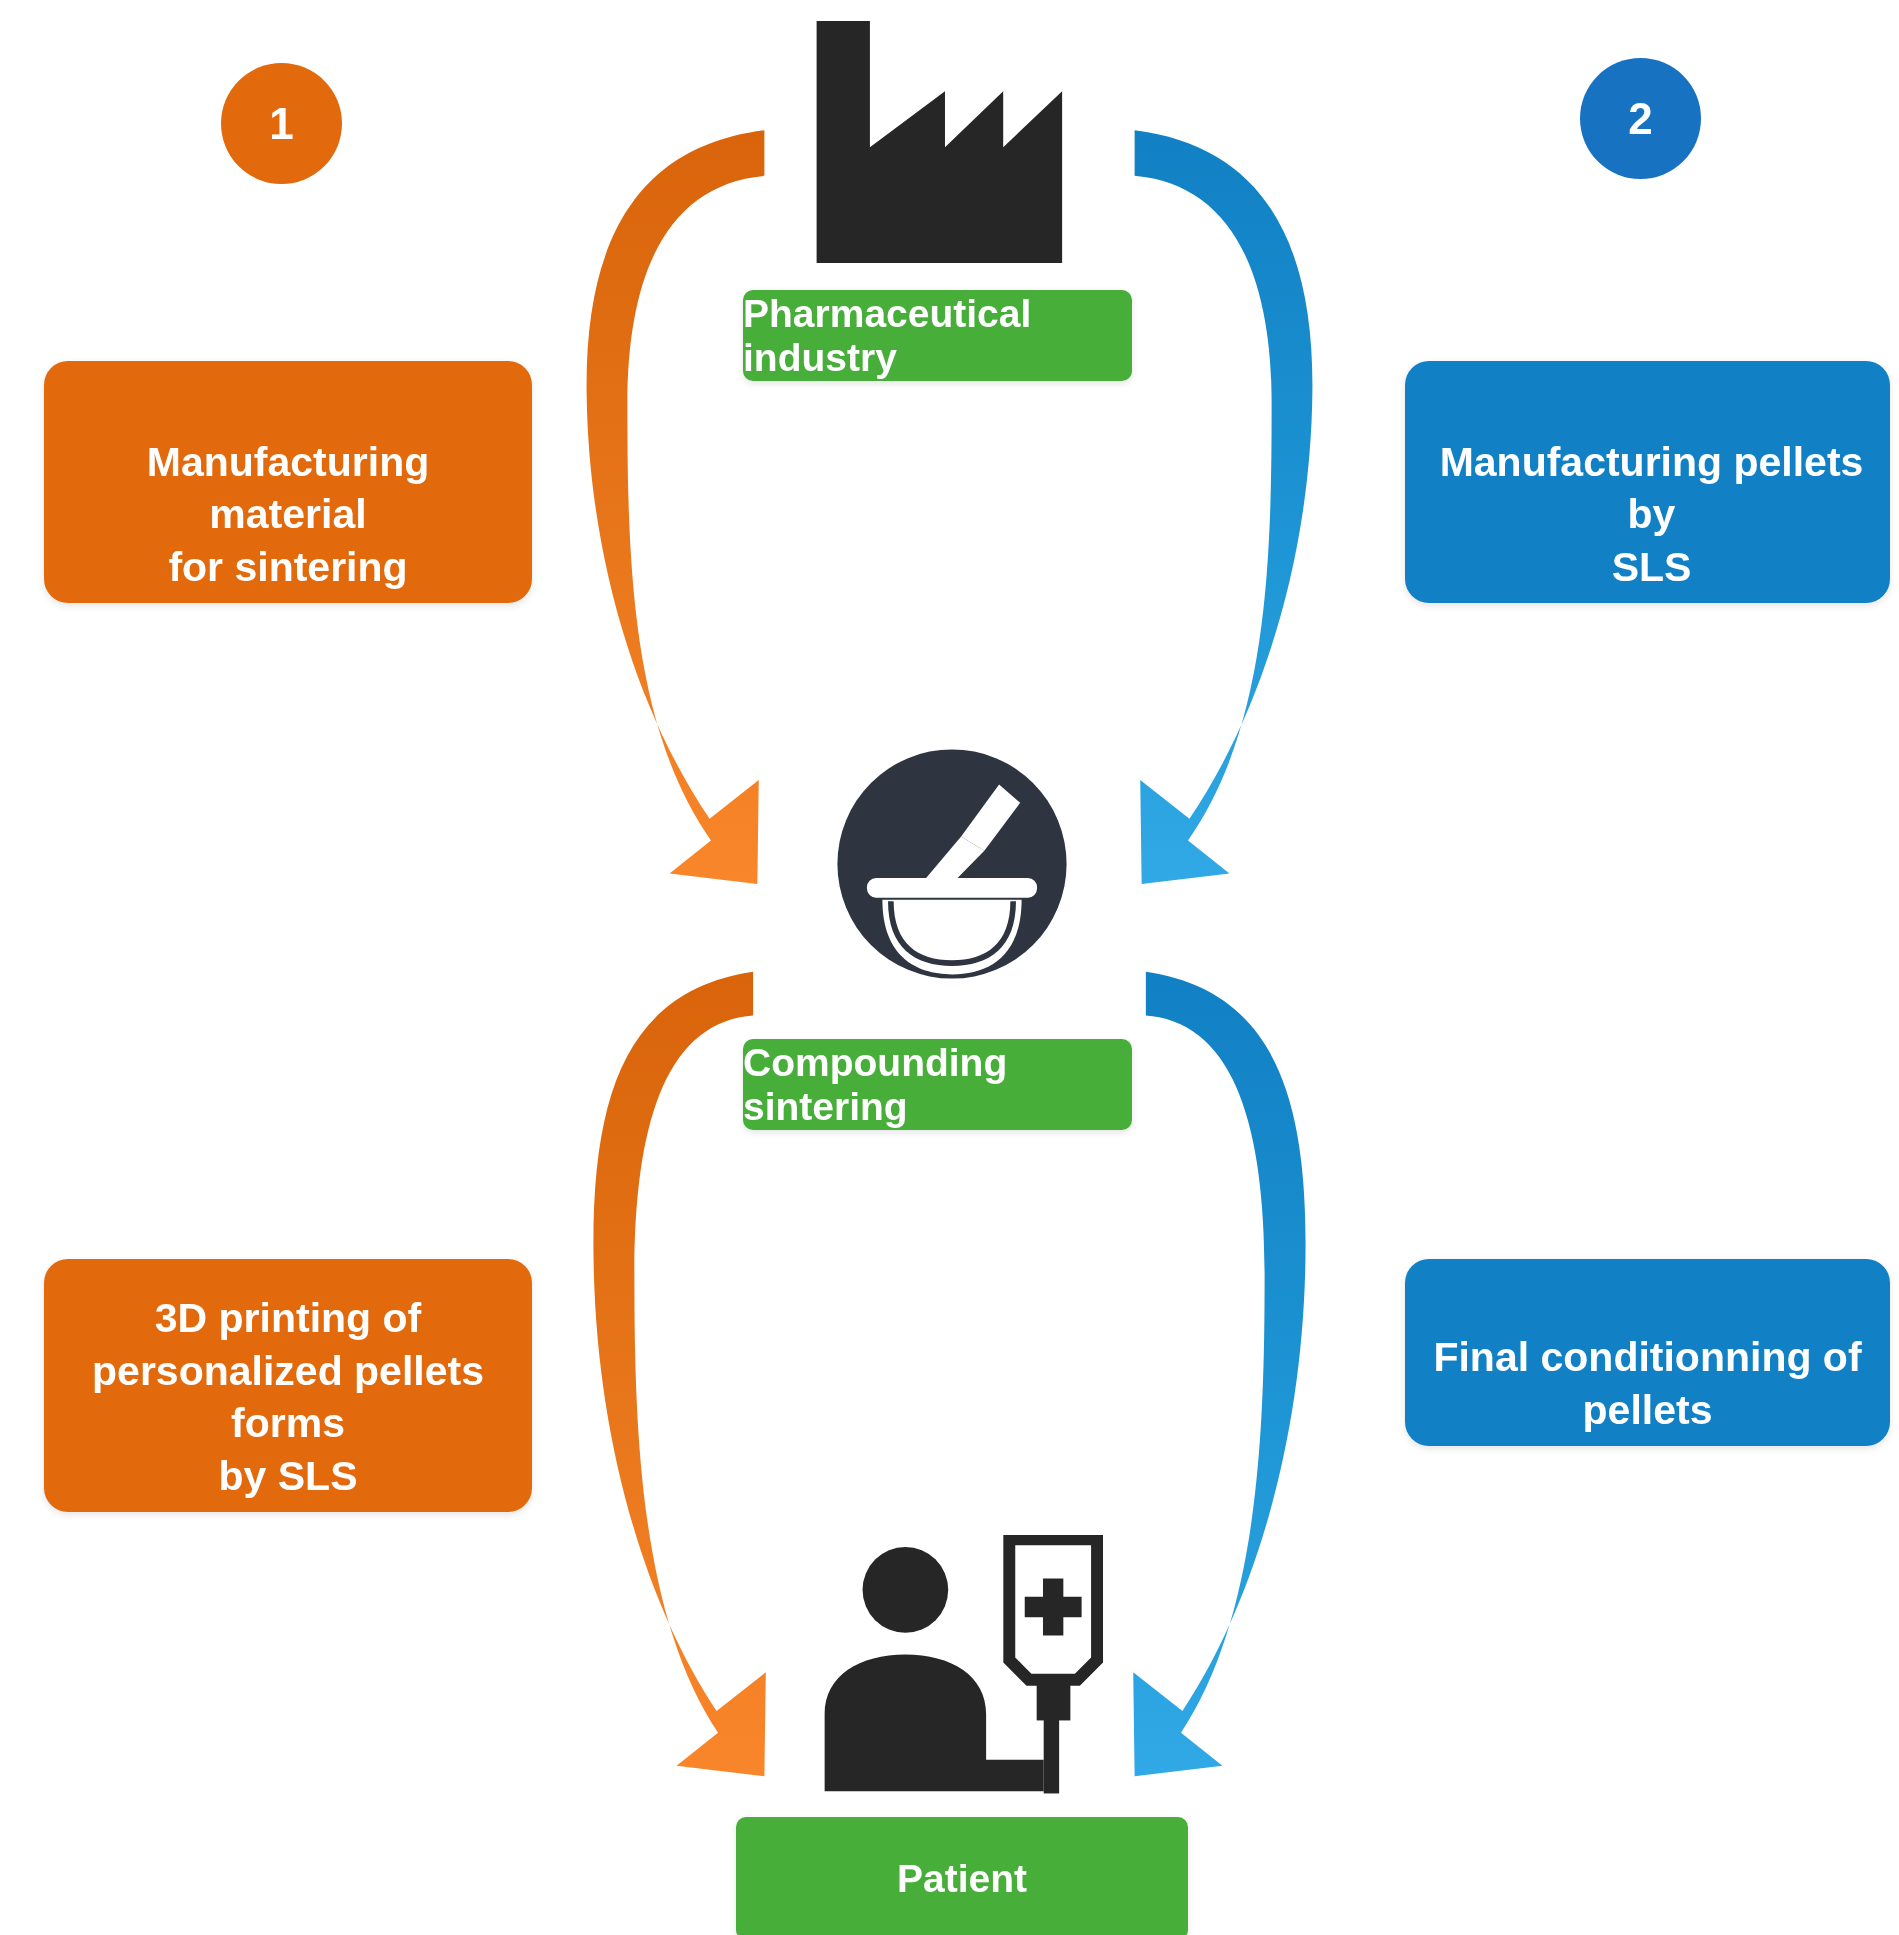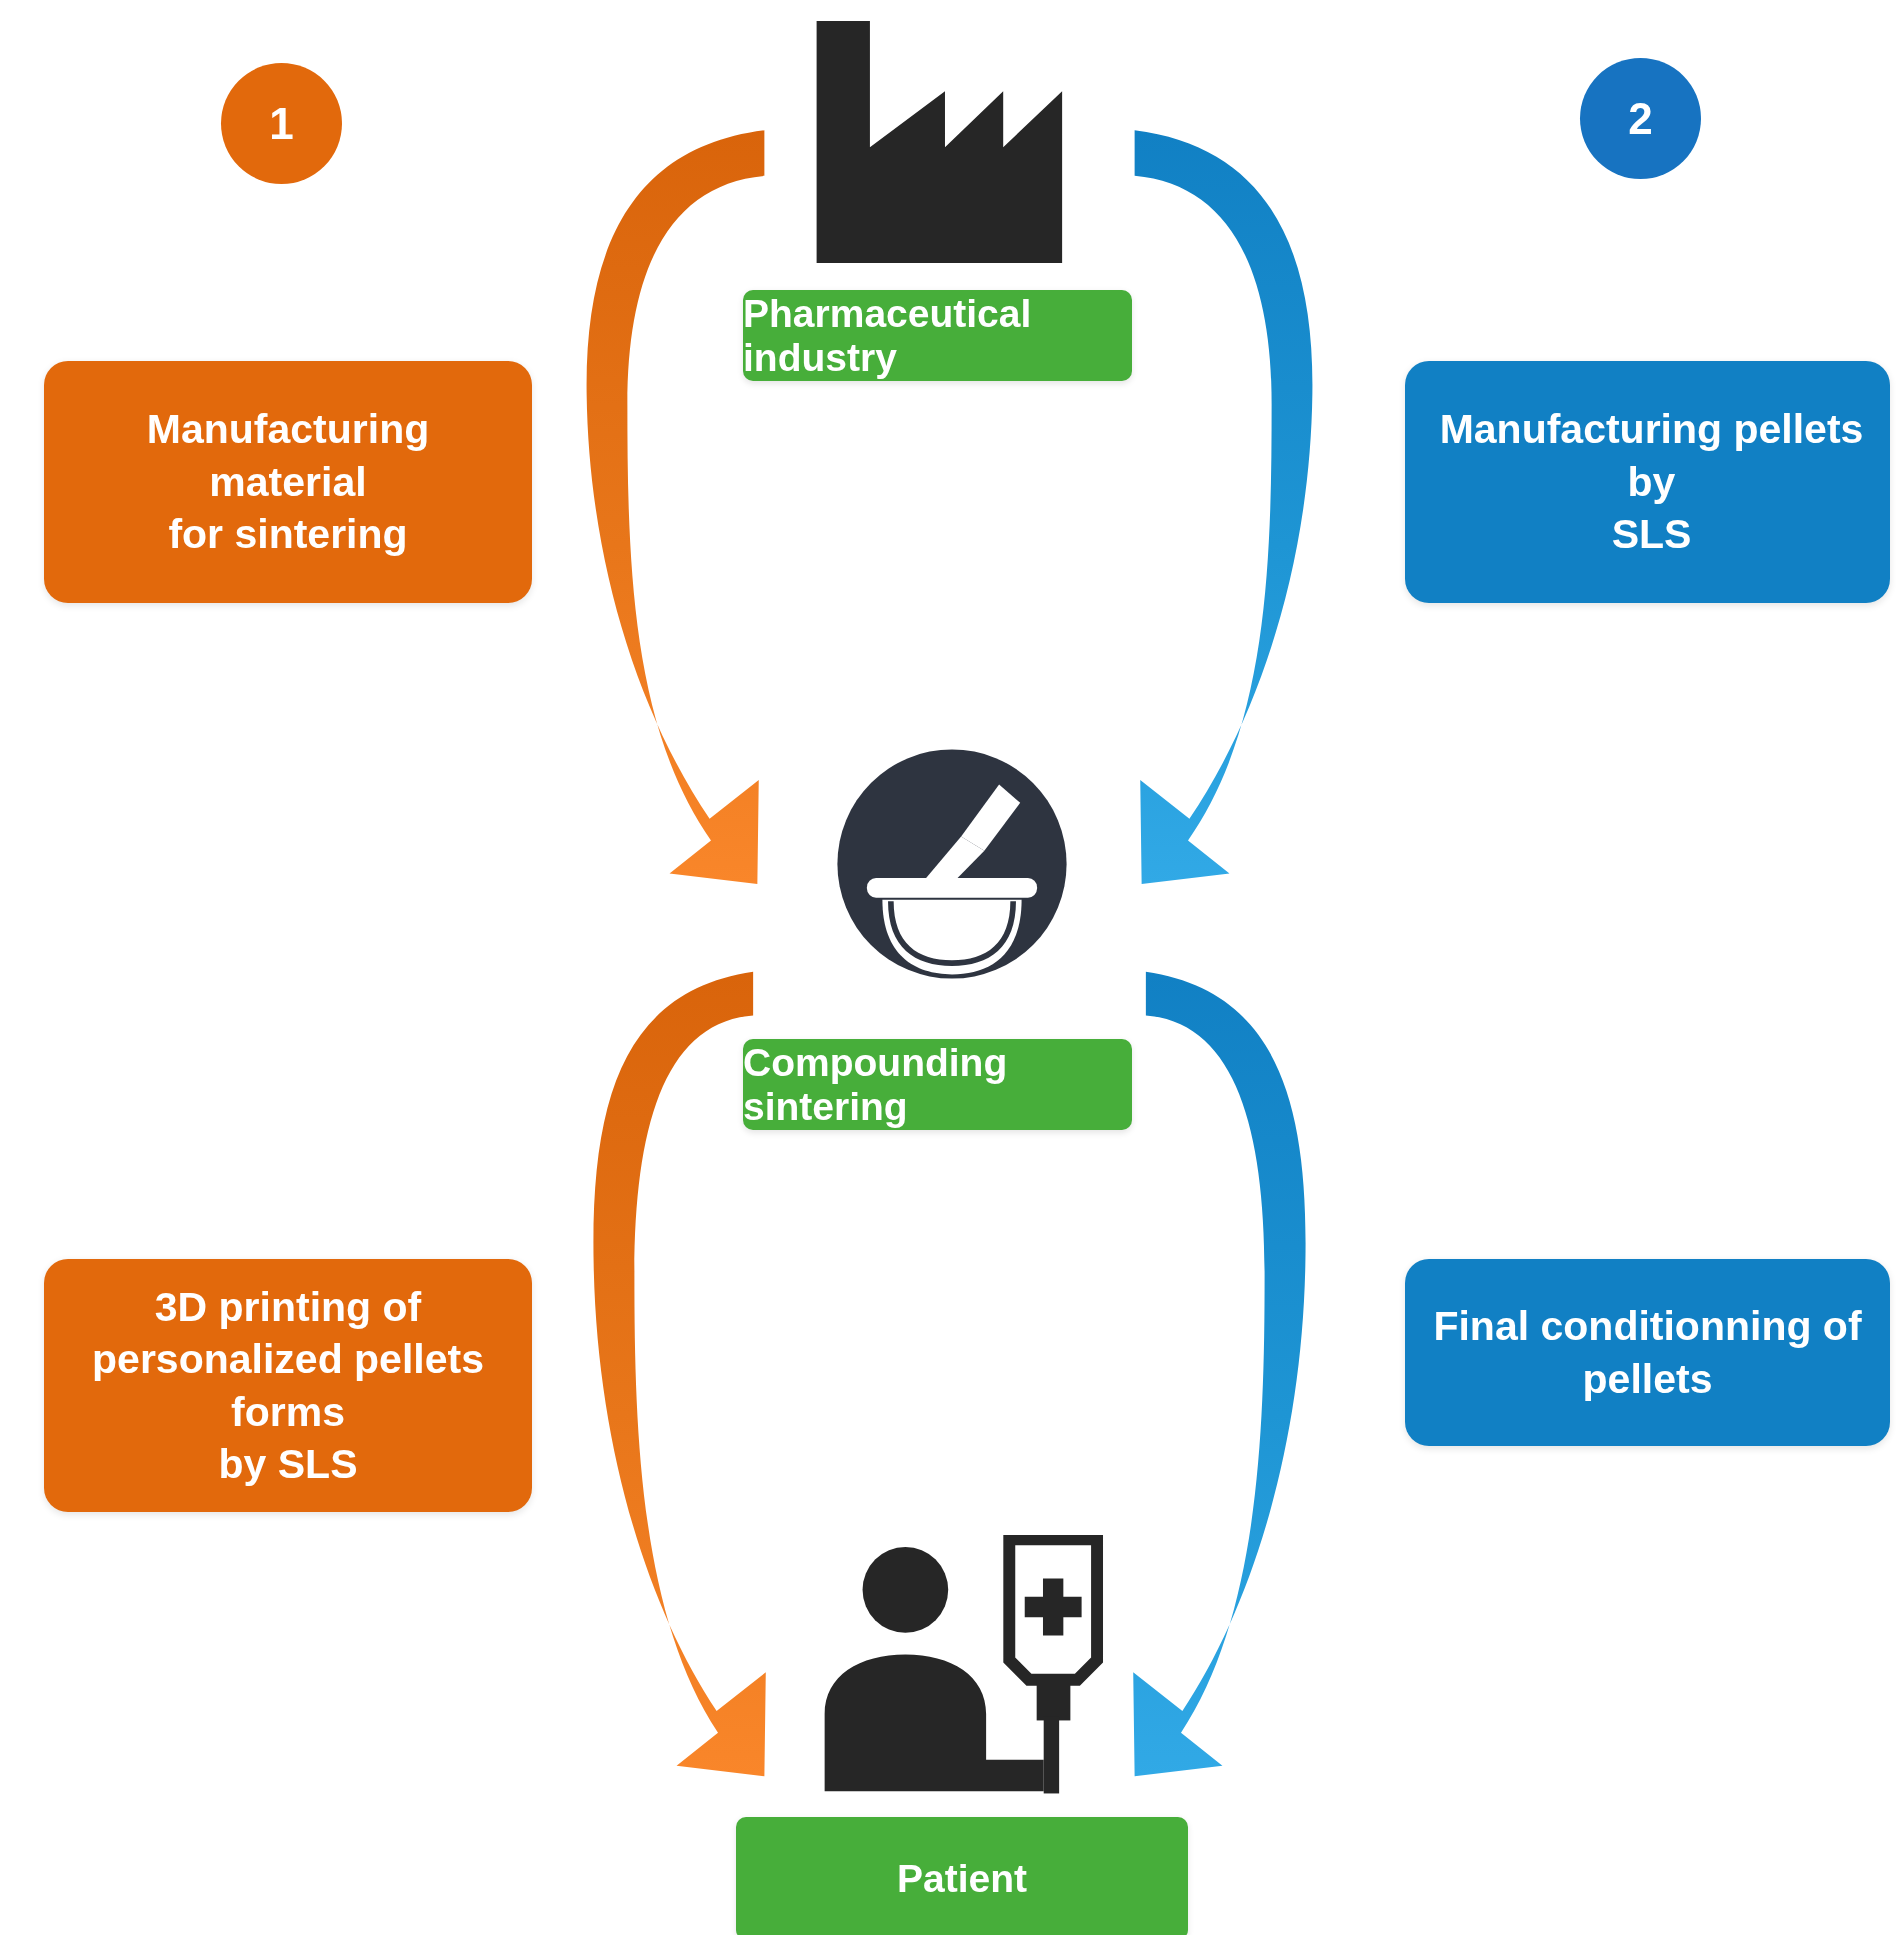--- a/index.html
+++ b/index.html
@@ -20,21 +20,21 @@
     color:#ffffff; font-weight:700; font-size:44px;
     line-height:1;
   }
   .step-circle.c1{ left:221px; top:63px;  background:#E2690C; }
   .step-circle.c2{ left:1580px; top:58px; background:#1773C1; }
 
   
   .proc-box{
     position:absolute;
     border-radius:24px;
-    display:flex; align-items:center; justify-content:center;
+    display:flex; align-items:flex-end; justify-content:center;
     text-align:center;
     color:#ffffff;
     font-weight:700;
     font-size:41px;
     line-height:1.28;
     padding:9.8px 24px;
     box-shadow:0 2.1px 7px rgba(0,0,0,.10);
   }
   .proc-box .txt{ width:100%; white-space:pre-line; }
 

